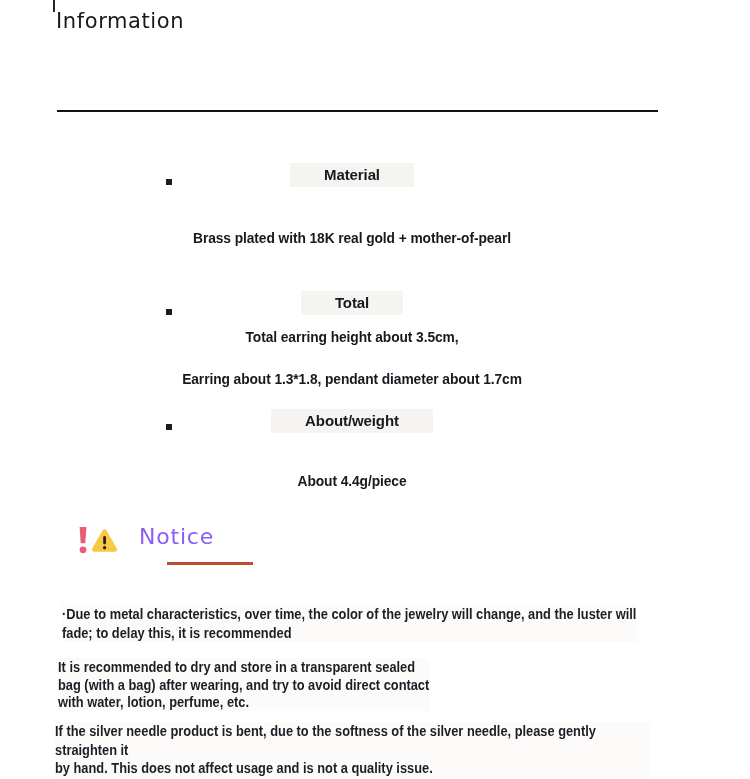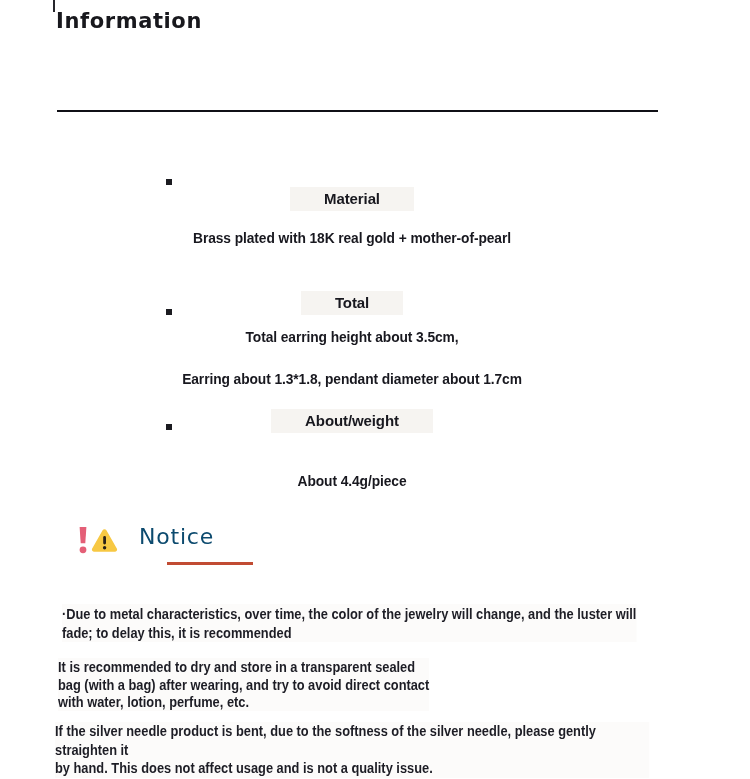--- a/index.html
+++ b/index.html
@@ -14,21 +14,21 @@
   }
 
   
   .caret-mark {
     position: absolute; left: 53px; top: 0; width: 2px; height: 12px;
     background: #26262c;
   }
   .page-title {
     position: absolute; left: 56px; top: 9px;
     font-family: "DejaVu Sans", sans-serif;
-    font-size: 21px; letter-spacing: 0.6px; color: #18181d; font-weight: bold;
+    font-size: 21px; letter-spacing: 0.6px; color: #18181d;
   }
   .header-divider {
     position: absolute; left: 57px; top: 110px; width: 601px; height: 2px;
     background: #101016;
   }
 
   
   .center-line {
     position: absolute; left: 0; width: 704px; text-align: center;
     font-weight: bold; font-size: 15px; color: #18181f;
@@ -44,21 +44,21 @@
     position: absolute; left: 166px; width: 6px; height: 6px;
     background: #1b1b20;
   }
 
   
   .notice-excl { position: absolute; left: 75px; top: 526px; width: 16px; height: 28px; }
   .notice-tri  { position: absolute; left: 91px; top: 528px; width: 27px; height: 26px; }
   .notice-title {
     position: absolute; left: 139px; top: 524px;
     font-family: "DejaVu Sans", sans-serif;
-    font-size: 22px; letter-spacing: 0.8px; color: #0c4a6e;
+    font-size: 22px; letter-spacing: 0.8px; color: #8b5cf6;
   }
   .notice-underline {
     position: absolute; left: 167px; top: 562px; width: 86px; height: 3px;
     background: #c14b33;
   }
 
   
   .notice-para {
     position: absolute;
     font-weight: bold; font-size: 15px; color: #1d1d25;
@@ -73,21 +73,21 @@
 </head>
 <body>
 
 <div class="page">
 
   <div class="caret-mark"></div>
   <div class="page-title">Information</div>
   <div class="header-divider"></div>
 
   <div class="bullet-square" style="top:179px;"></div>
-  <div class="center-line sec-title" style="top:166px;margin-top:24px;">
+  <div class="center-line sec-title" style="top:166px;">
     <span>Material</span>
   </div>
   <div class="center-line squeeze" style="top:229px;">Brass plated with 18K real gold + mother-of-pearl</div>
 
   <div class="bullet-square" style="top:309px;"></div>
   <div class="center-line sec-title" style="top:294px;">
     <span>Total</span>
   </div>
   <div class="center-line squeeze" style="top:328px;">Total earring height about 3.5cm,</div>
   <div class="center-line squeeze" style="top:370px;">Earring about 1.3*1.8, pendant diameter about 1.7cm</div>

